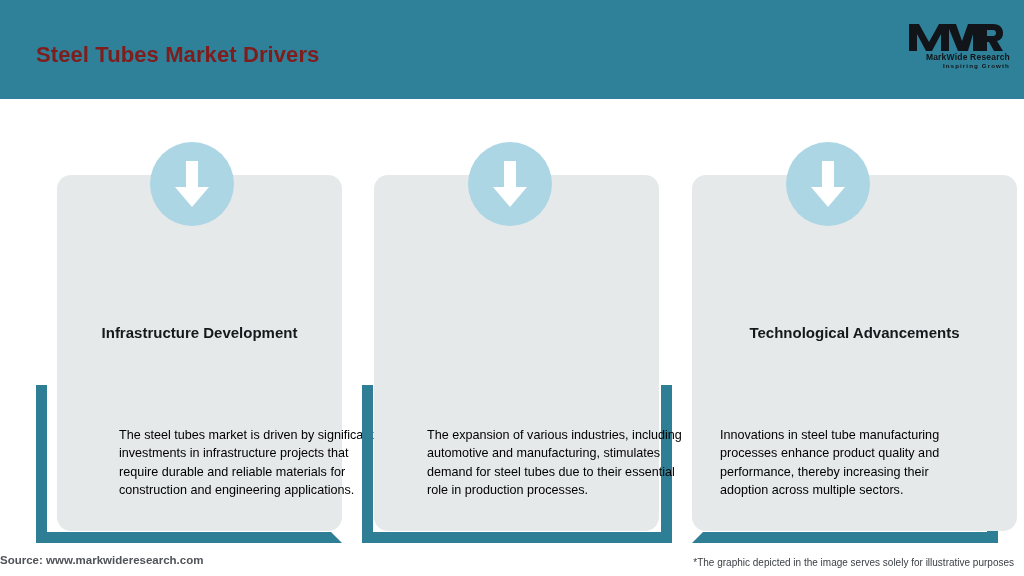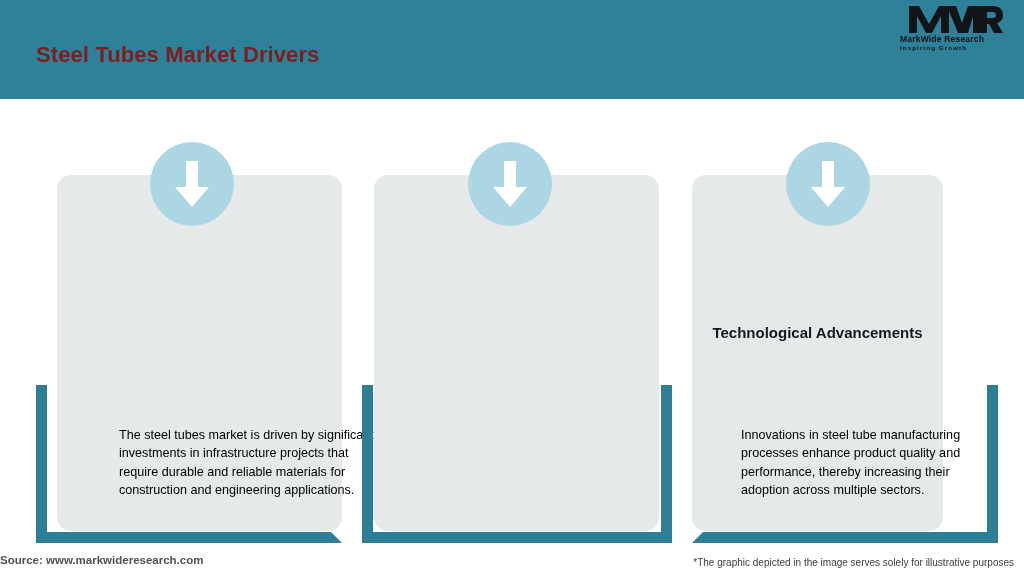--- a/index.html
+++ b/index.html
@@ -32,24 +32,24 @@
     font-weight: bold;
     color: #7f1d1d;
     letter-spacing: 0.1px;
     white-space: nowrap;
   }
 
   
   #logo {
     position: absolute;
     right: 14px;
-    top: 4px;
+    top: 22px;
     width: 110px;
     height: 52px;
-    text-align: left;
+    text-align: right;
     line-height: 1;
   }
   #logo-mark {
     display: block;
     margin: 0 auto;
   }
   #logo-name {
     display: block;
     font-size: 8.5px;
     font-weight: bold;
@@ -104,21 +104,21 @@
     left: 31px;
     top: 76px;
     width: 283px;
     height: 356px;
     background: #E6E9EA;
     border-radius: 14px;
     box-sizing: border-box;
   }
   .slot-0 .card { left: 31px; width: 285px; }
   .slot-1 .card { left: 22px; width: 285px; }
-  .slot-2 .card { left: 14px; width: 251px; padding-left: 43px; }
+  .slot-2 .card { left: 14px; width: 325px; padding-left: 43px; }
 
   
   .icon-circle {
     position: absolute;
     top: 43px;
     width: 84px;
     height: 84px;
     border-radius: 50%;
     background: #ADD6E5;
   }
@@ -147,21 +147,21 @@
     position: absolute;
     top: 228px;
     font-size: 12.6px;
     line-height: 1.45;
     color: #000000;
     text-align: left;
     margin-top: 23px;
   }
   .slot-0 .card-body { left: 62px; width: 258px; }
   .slot-1 .card-body { left: 53px; width: 260px; }
-  .slot-2 .card-body { left: 49px; width: 260px; }
+  .slot-2 .card-body { left: 28px; width: 260px; }
 
   
   #footer-source {
     position: absolute;
     left: 0;
     right: 0;
     top: 554px;
     font-size: 11.5px;
     font-weight: bold;
     color: #4F5257;
@@ -191,32 +191,34 @@
   </svg>
   <span id="logo-name">MarkWide Research</span>
   <span id="logo-tagline">Inspiring Growth</span>
 </div>
 
 <div id="cards">
 
   <div class="card-slot slot-0">
     <div class="bracket"></div>
     <div class="card">
+      <div class="card-title">Infrastructure Development</div>
       <div class="card-body">The steel tubes market is driven by significant investments in infrastructure projects that require durable and reliable materials for construction and engineering applications.</div>
     </div>
     <div class="icon-circle">
       <svg width="40" height="50" viewBox="0 0 40 50">
         <path d="M14 2 L26 2 L26 28 L37 28 L20 48 L3 28 L14 28 Z" fill="#FFFFFF"></path>
       </svg>
     </div>
   </div>
 
   <div class="card-slot slot-1">
     <div class="bracket"></div>
     <div class="card">
+      <div class="card-body">The expansion of various industries, including automotive and manufacturing, stimulates demand for steel tubes due to their essential role in production processes.</div>
     </div>
     <div class="icon-circle">
       <svg width="40" height="50" viewBox="0 0 40 50">
         <path d="M14 2 L26 2 L26 28 L37 28 L20 48 L3 28 L14 28 Z" fill="#FFFFFF"></path>
       </svg>
     </div>
   </div>
 
   <div class="card-slot slot-2">
     <div class="bracket"></div>

